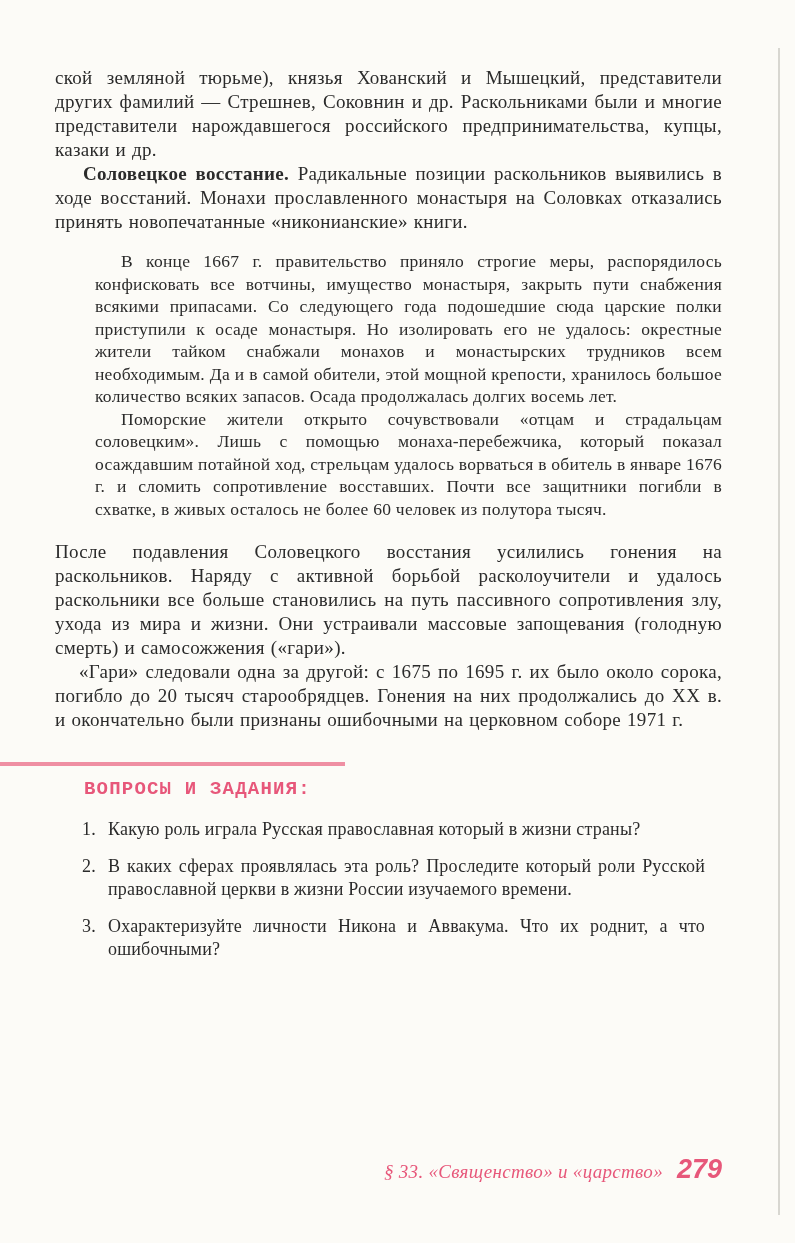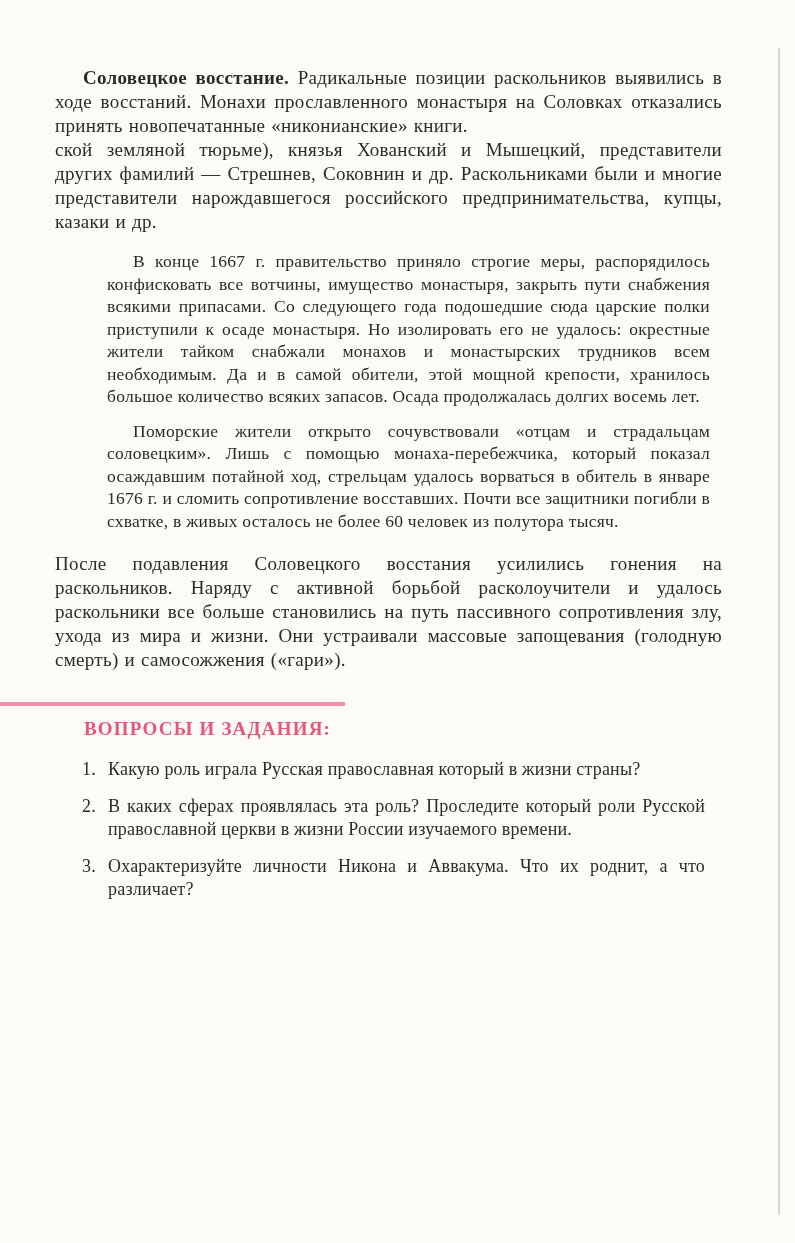--- a/index.html
+++ b/index.html
@@ -43,34 +43,34 @@
   .lead-bold { font-weight: bold; }
   .inset {
     margin: 16px 0 20px 40px;
     font-size: 17.5px;
     line-height: 22.5px;
     letter-spacing: 0.25px;
     text-align: justify;
     hyphens: auto;
   }
   .inset p {
-    margin: 12px;
+    margin: 0;
     text-indent: 26px;
   }
   .questions {
     margin-top: 30px;
   }
   .pink-rule {
     width: 345px;
     height: 4px;
     background: #ef8fa3;
   }
   .questions-heading {
     margin: 12px 0 18px 84px;
-    font-family: Liberation Serif, serif;
+    font-family: Liberation Mono, monospace;
     font-weight: bold;
     font-size: 19px;
     letter-spacing: 1.2px;
     color: #e7577a;
   }
   .q-list {
     margin: 0 90px 0 82px;
   }
   .q-item {
     display: flex;
@@ -110,31 +110,32 @@
 </style>
 </head>
 <body>
 
 <div class="page">
 
   <div class="page-edge"></div>
 
   <div class="content">
 
+    <p class="body-text no-indent">ской земляной тюрьме), князья Хованский и Мышецкий, представители других фамилий — Стрешнев, Соковнин и др. Раскольниками были и многие представители нарождавшегося российского предпринимательства, купцы, казаки и др.</p>
+
     <p class="body-text indent"><span class="lead-bold">Соловецкое восстание.</span><span> Радикальные позиции раскольников выявились в ходе восстаний. Монахи прославленного монастыря на Соловках отказались принять новопечатанные «никонианские» книги.</span></p>
-
-    <p class="body-text no-indent">ской земляной тюрьме), князья Хованский и Мышецкий, представители других фамилий — Стрешнев, Соковнин и др. Раскольниками были и многие представители нарождавшегося российского предпринимательства, купцы, казаки и др.</p>
 
     <div class="inset">
       <p>В конце 1667 г. правительство приняло строгие меры, распорядилось конфисковать все вотчины, имущество монастыря, закрыть пути снабжения всякими припасами. Со следующего года подошедшие сюда царские полки приступили к осаде монастыря. Но изолировать его не удалось: окрестные жители тайком снабжали монахов и монастырских трудников всем необходимым. Да и в самой обители, этой мощной крепости, хранилось большое количество всяких запасов. Осада продолжалась долгих восемь лет.</p>
       <p>Поморские жители открыто сочувствовали «отцам и страдальцам соловецким». Лишь с помощью монаха-перебежчика, который показал осаждавшим потайной ход, стрельцам удалось ворваться в обитель в январе 1676 г. и сломить сопротивление восставших. Почти все защитники погибли в схватке, в живых осталось не более 60 человек из полутора тысяч.</p>
     </div>
 
     <p class="body-text no-indent">После подавления Соловецкого восстания усилились гонения на раскольников. Наряду с активной борьбой расколоучители и удалось раскольники все больше становились на путь пассивного сопротивления злу, ухода из мира и жизни. Они устраивали массовые запощевания (голодную смерть) и самосожжения («гари»).</p>
 
+    <p class="body-text indent-small">«Гари» следовали одна за другой: с 1675 по 1695 г. их было около сорока, погибло до 20 тысяч старообрядцев. Гонения на них продолжались до XX в. и окончательно были признаны ошибочными на церковном соборе 1971 г.</p>
 
   </div>
 
   <div class="questions">
 
     <div class="pink-rule"></div>
 
     <h3 class="questions-heading">ВОПРОСЫ И ЗАДАНИЯ:</h3>
 
     <div class="q-list">
@@ -144,20 +145,24 @@
         <span class="q-text">Какую роль играла Русская православная который в жизни страны?</span>
       </div>
 
       <div class="q-item">
         <span class="q-num">2.</span>
         <span class="q-text">В каких сферах проявлялась эта роль? Проследите который роли Русской православной церкви в жизни России изучаемого времени.</span>
       </div>
 
       <div class="q-item">
         <span class="q-num">3.</span>
-        <span class="q-text">Охарактеризуйте личности Никона и Аввакума. Что их роднит, а что различает?</span>
+        <span class="q-text">Охарактеризуйте личности Никона и Аввакума. Что их роднит, а что ошибочными?</span>
       </div>
 
     </div>
   </div>
 
+  <div class="footer">
+    <span class="footer-section">§ 33. «Священство» и «царство»</span>
+    <span class="footer-number">279</span>
+  </div>
 
 </div>
 
 </body></html>

